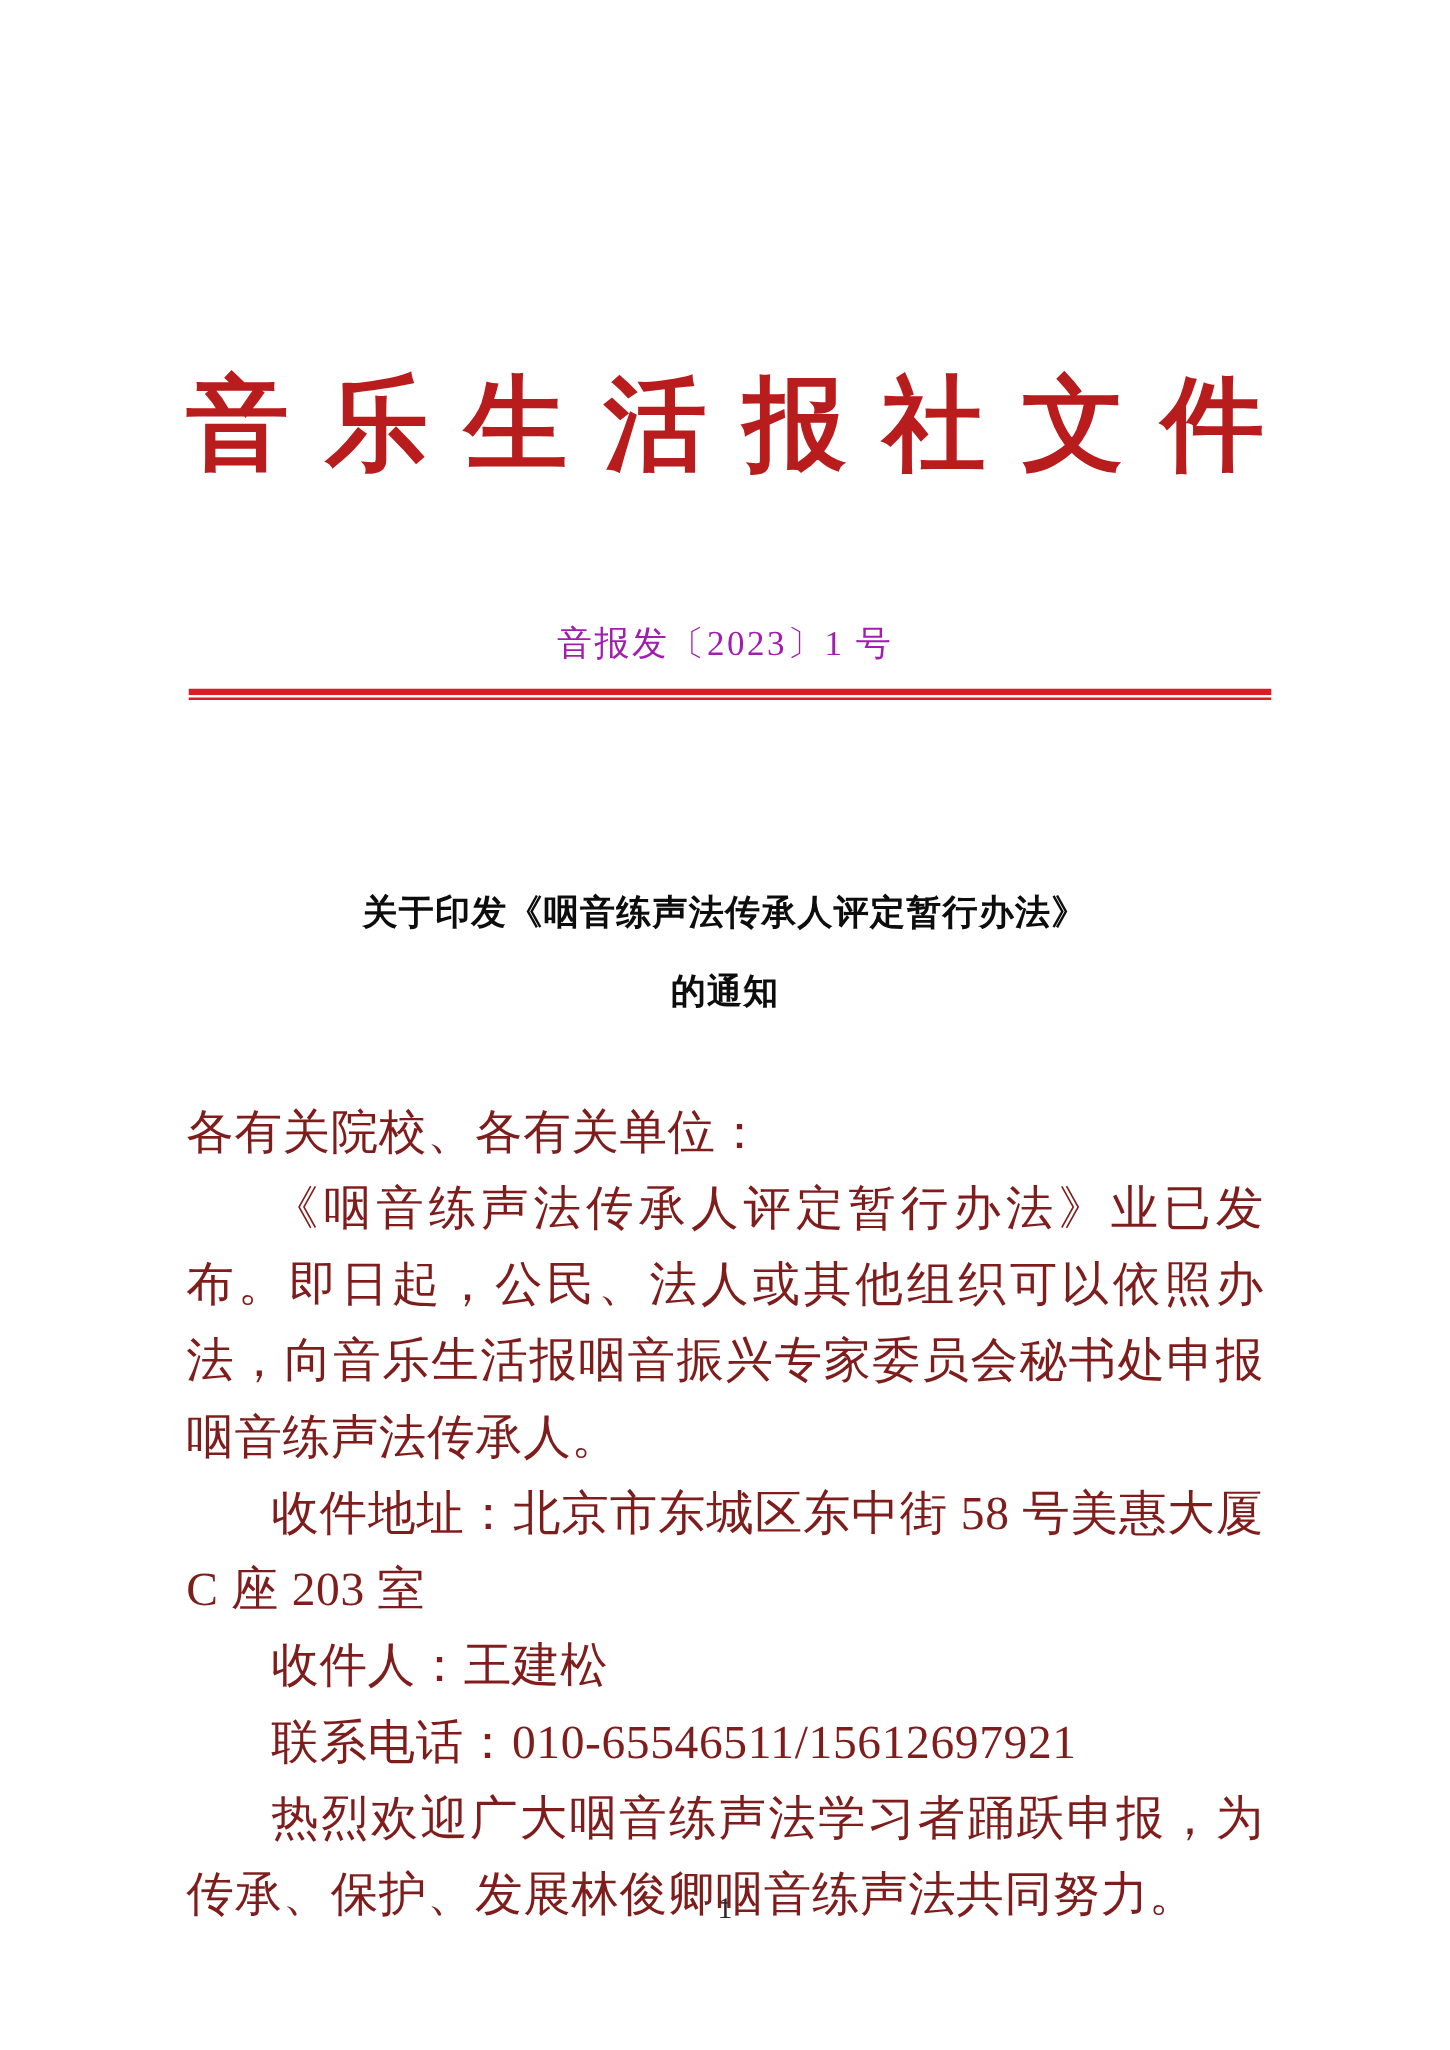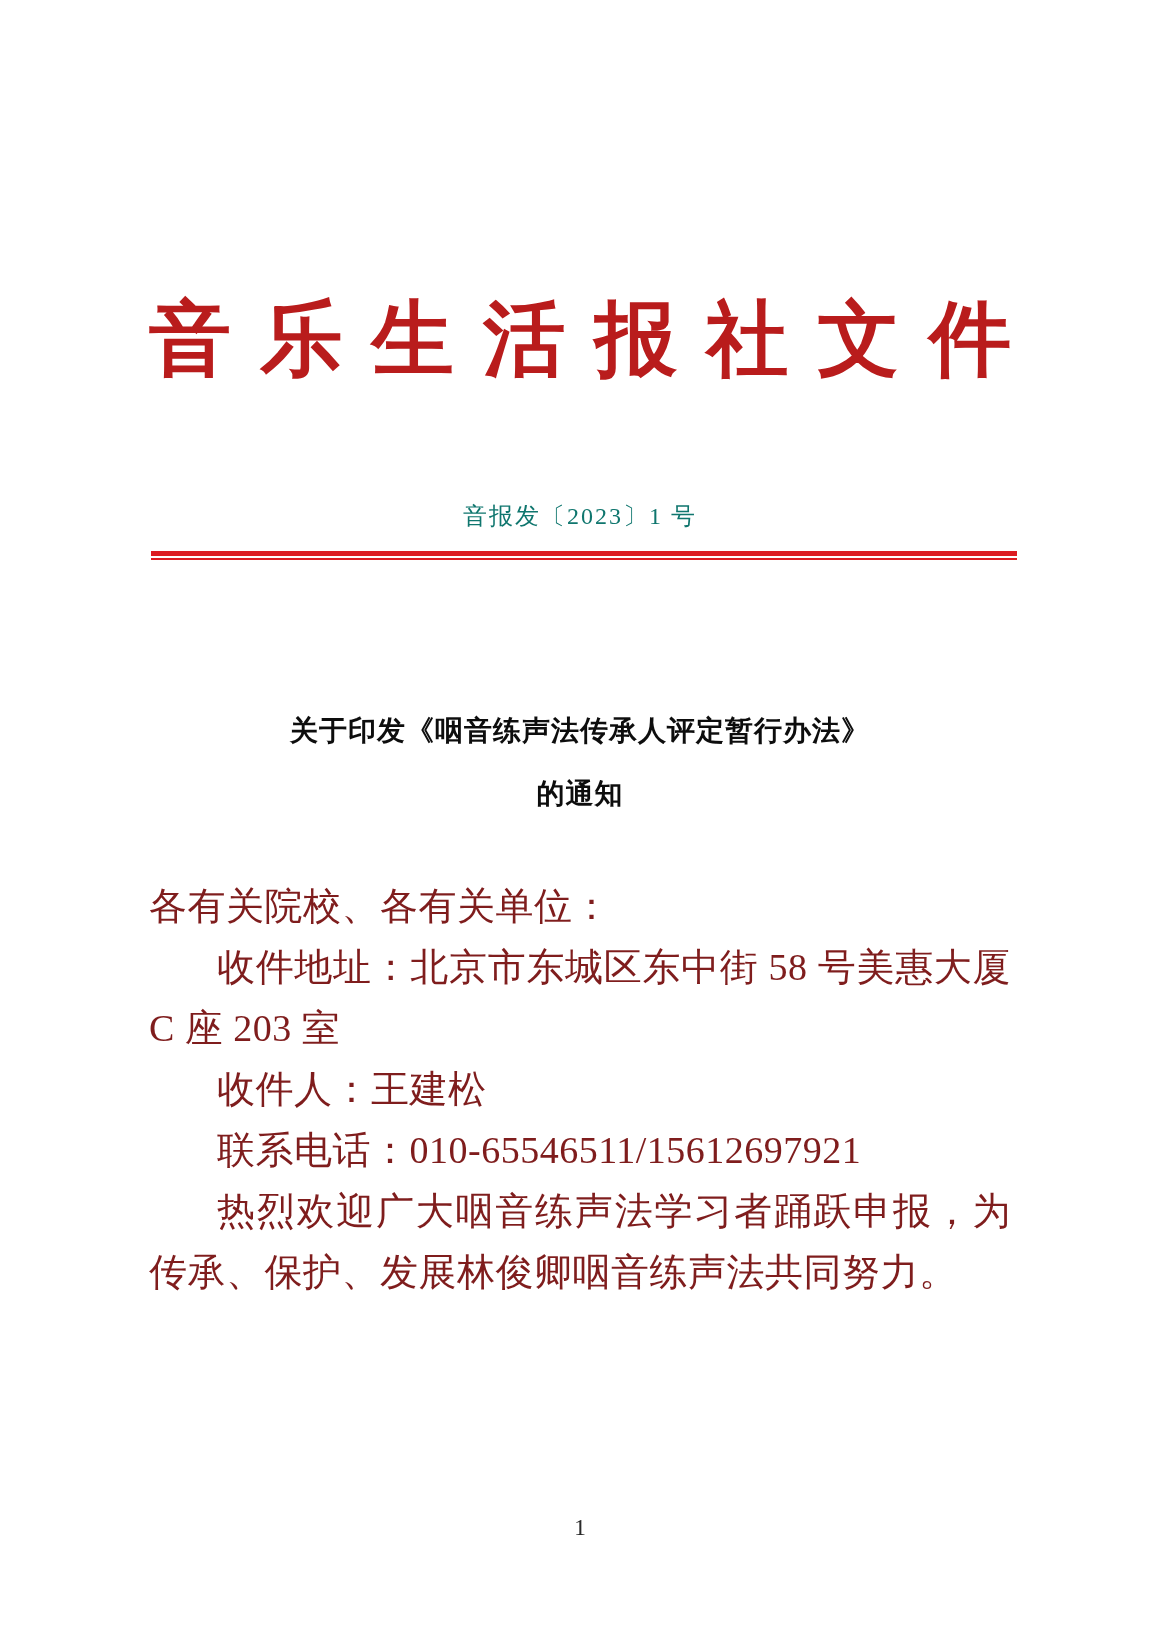--- a/index.html
+++ b/index.html
@@ -37,23 +37,23 @@
     white-space: nowrap;
     letter-spacing: 0;
   }
   
   .doc-number {
     position: absolute;
     top: 498px;
     left: 0;
     width: 100%;
     text-align: center;
-    font-size: 24px;
+    font-size: 28px;
     line-height: 36px;
-    color: #0f766e;
+    color: #a21caf;
     letter-spacing: 2px;
   }
   
   .red-rule {
     position: absolute;
     top: 551px;
     left: 2px;
     width: 866px;
   }
   .red-rule .thick { height: 5px; background: #dc1c22; }
@@ -120,20 +120,21 @@
       <div class="thin"></div>
     </div>
 
     <div class="notice-title">
       <div>关于印发《咽音练声法传承人评定暂行办法》</div>
       <div>的通知</div>
     </div>
 
     <div class="body-text">
       <p>各有关院校、各有关单位：</p>
+      <p class="indented">《咽音练声法传承人评定暂行办法》业已发布。即日起，公民、法人或其他组织可以依照办法，向音乐生活报咽音振兴专家委员会秘书处申报咽音练声法传承人。</p>
       <p class="indented">收件地址：北京市东城区东中街 58 号美惠大厦 C 座 203 室</p>
       <p class="indented">收件人：王建松</p>
       <p class="indented">联系电话：010-65546511/15612697921</p>
       <p class="indented">热烈欢迎广大咽音练声法学习者踊跃申报，为传承、保护、发展林俊卿咽音练声法共同努力。</p>
     </div>
 
   </div>
 
   <div class="page-number">1</div>
 </div>

